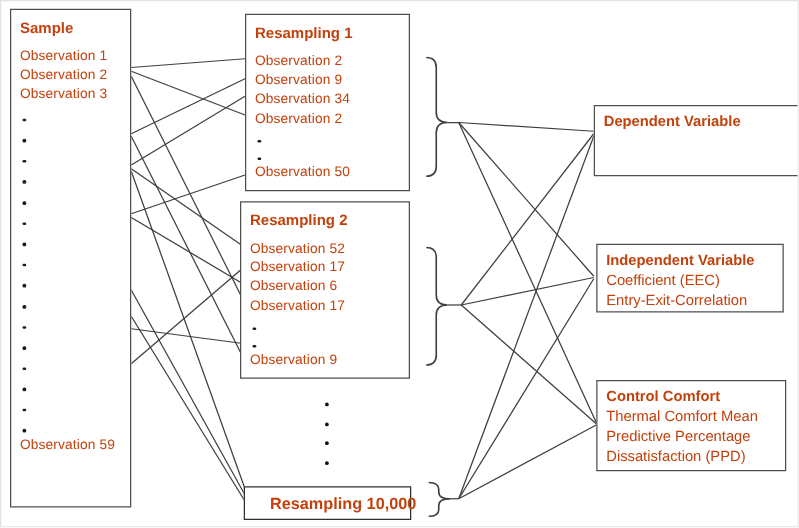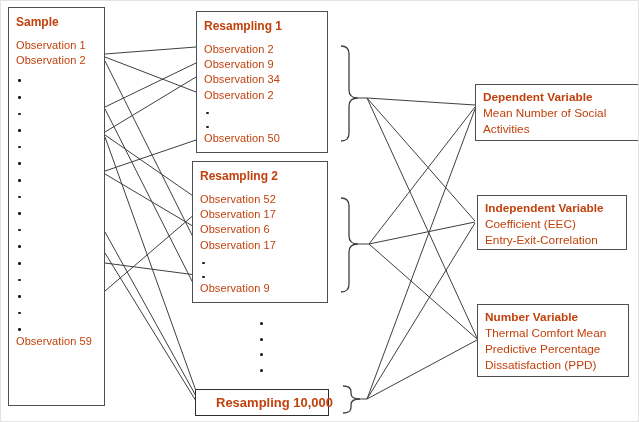--- a/index.html
+++ b/index.html
@@ -84,20 +84,21 @@
       <path d="M 340,45 Q 348,45 348,53 L 348,89 Q 348,97 357,97 Q 348,97 348,105 L 348,132 Q 348,140 340,140" fill="none" stroke="#3f3f3f" stroke-width="1.3"></path>
       <path d="M 340,197 Q 348,197 348,205 L 348,235 Q 348,243 357,243 Q 348,243 348,251 L 348,283 Q 348,291 340,291" fill="none" stroke="#3f3f3f" stroke-width="1.3"></path>
       <path d="M 342,385 Q 350,385 350,390.5 L 350,392.5 Q 350,398 359,398 Q 350,398 350,403.5 L 350,406.5 Q 350,412 342,412" fill="none" stroke="#3f3f3f" stroke-width="1.3"></path>
     </svg>
 
   <div class="box" id="sample-box" style="left:7px; top:6px; width:97px; height:399px;">
     <div class="box-title">Sample</div>
     <div class="rows">
         <div class="obs-row">Observation 1</div>
         <div class="obs-row">Observation 2</div>
+        <div class="obs-row">Observation 3</div>
         <div class="dot-row"></div>
         <div class="dot-row"></div>
         <div class="dot-row"></div>
         <div class="dot-row"></div>
         <div class="dot-row"></div>
         <div class="dot-row"></div>
         <div class="dot-row"></div>
         <div class="dot-row"></div>
         <div class="dot-row"></div>
         <div class="dot-row"></div>
@@ -143,36 +144,32 @@
       <div class="dot-row"></div>
       <div class="dot-row"></div>
     </div>
 
   <div class="final-box">
     <span>Resampling 10,000</span>
   </div>
 
   <div class="varbox" id="var-dependent">
     <div class="var-title">Dependent Variable</div>
-    <div>
-        <div class="var-line">Mean Number of Social</div>
-        <div class="var-line">Activities</div>
-      </div>
   </div>
 
   <div class="varbox" id="var-independent">
     <div class="var-title">Independent Variable</div>
     <div>
         <div class="var-line">Coefficient (EEC)</div>
         <div class="var-line">Entry-Exit-Correlation</div>
       </div>
   </div>
 
   <div class="varbox" id="var-control">
-    <div class="var-title">Number Variable</div>
+    <div class="var-title">Control Comfort</div>
     <div>
         <div class="var-line">Thermal Comfort Mean</div>
         <div class="var-line">Predictive Percentage</div>
         <div class="var-line">Dissatisfaction (PPD)</div>
       </div>
   </div>
 
 </div>
 
 </body></html>

